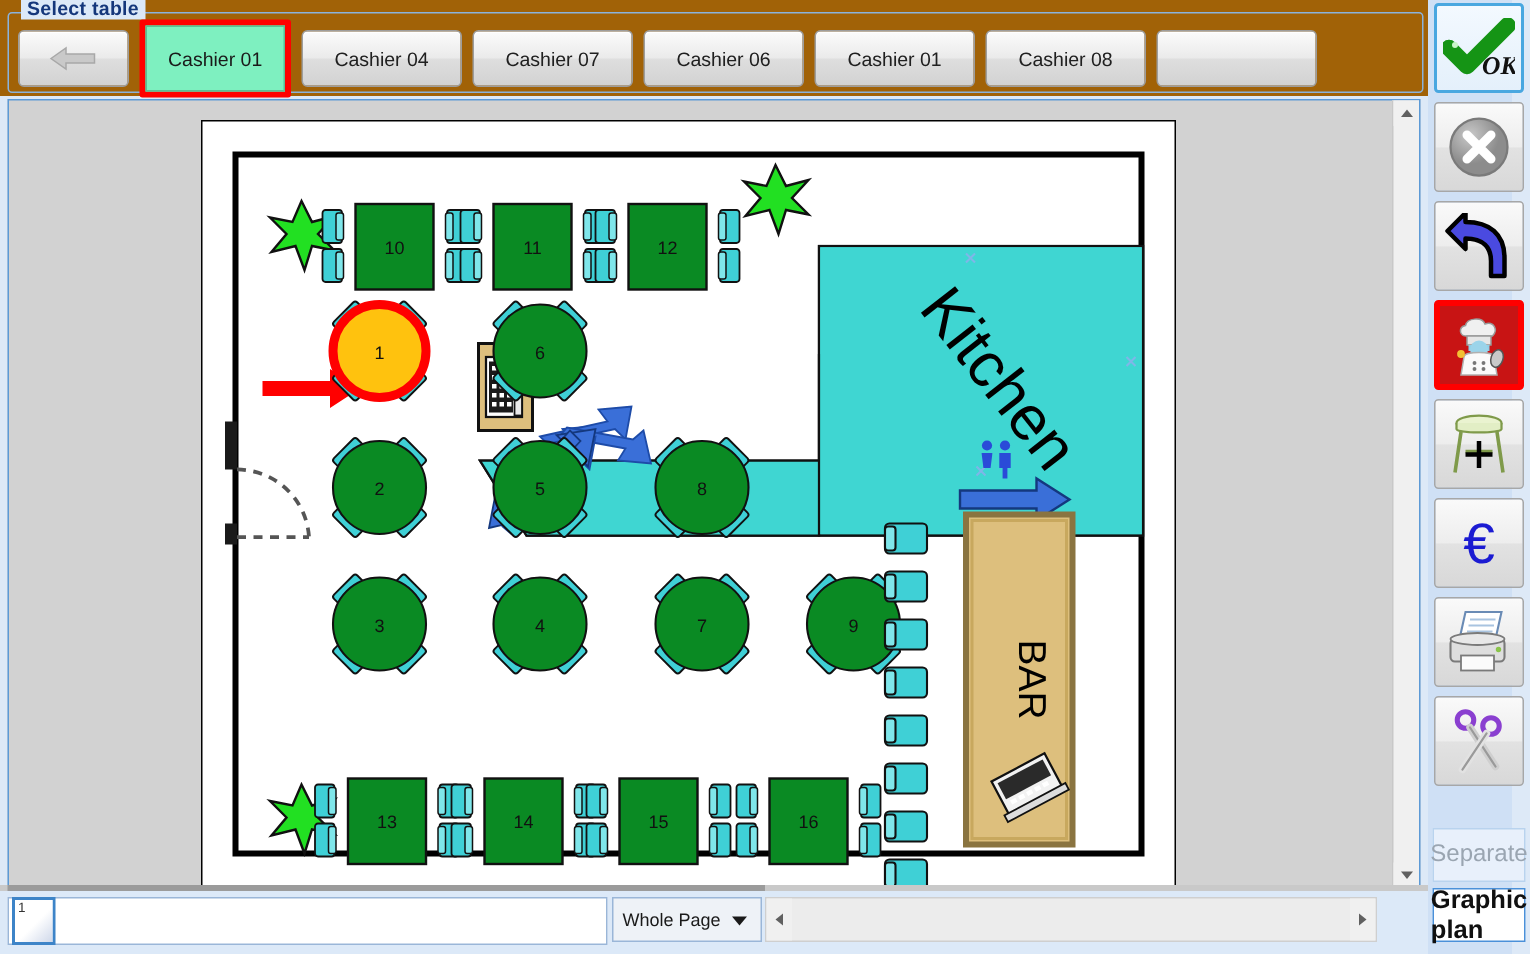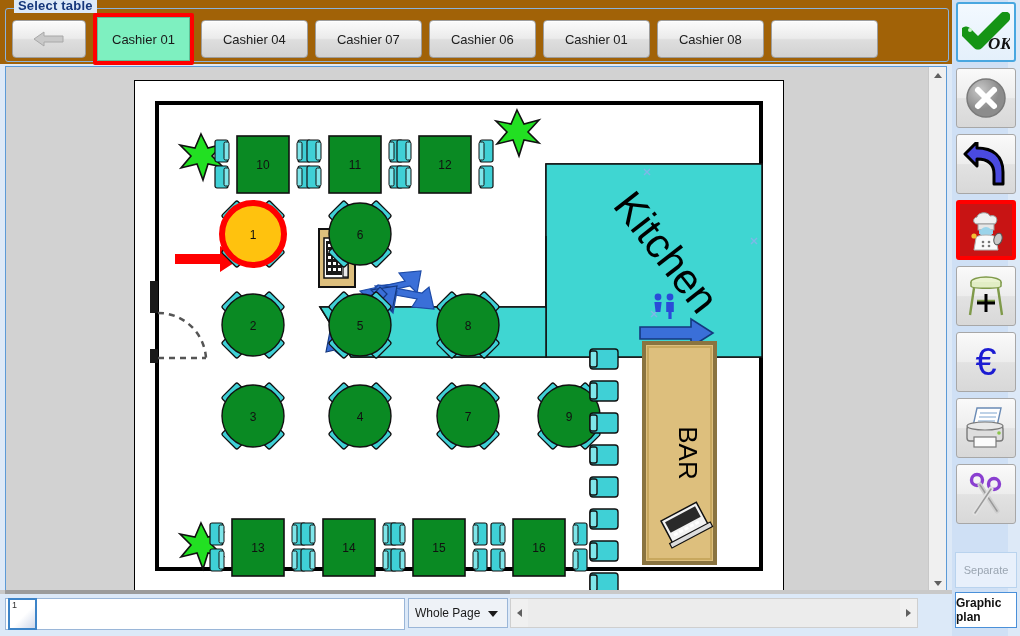--- a/index.html
+++ b/index.html
@@ -116,24 +116,24 @@
     position:absolute;left:4px;width:60px;height:60px;box-sizing:border-box;
     background:linear-gradient(to bottom,#fafafa 0%,#ededed 50%,#e2e2e2 51%,#d8d8d8 100%);
     border:1px solid #a7a7a7;border-radius:3px;
     display:flex;align-items:center;justify-content:center;
   }
   .sbtile.okhl{border:2px solid #49a7e0;background:linear-gradient(to bottom,#f3f9ff 0%,#e4f0fb 100%);}
   .sbtile.redhl{border:4px solid #ff0000;background:#ff0000;padding:0;}
   .sbtile.redhl .inner{width:100%;height:100%;background:#c81414;display:flex;align-items:center;justify-content:center;}
   #sep-btn,#gp-btn{
     position:absolute;left:3px;width:62px;height:36px;box-sizing:border-box;
-    display:flex;align-items:center;justify-content:center;font-size:11px;
+    display:flex;align-items:center;justify-content:center;font-size:16px;
   }
   #sep-btn{top:552px;background:#e8f0fb;border:1px solid #b9d3ee;color:#9aa5b1;}
-  #gp-btn{top:592px;background:#ffffff;border:1px solid #4a90d9;color:#101010;font-weight:bold;font-size:12px;}
+  #gp-btn{top:592px;background:#ffffff;border:1px solid #4a90d9;color:#101010;font-weight:bold;font-size:17px;}
 
   .planlabel{font-family:"Liberation Sans",sans-serif;}
 </style>
 </head>
 <body>
 
 <div id="root">
 
   <div id="topbar">
     <div id="group-frame"></div>

